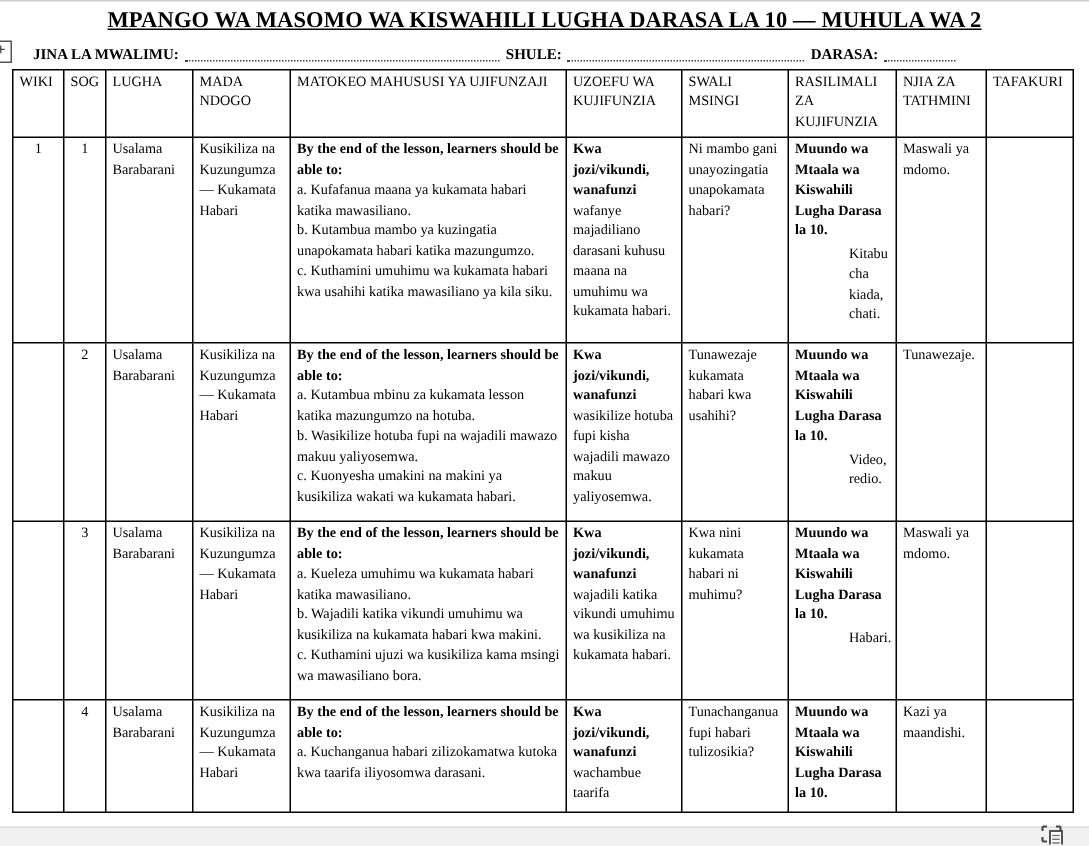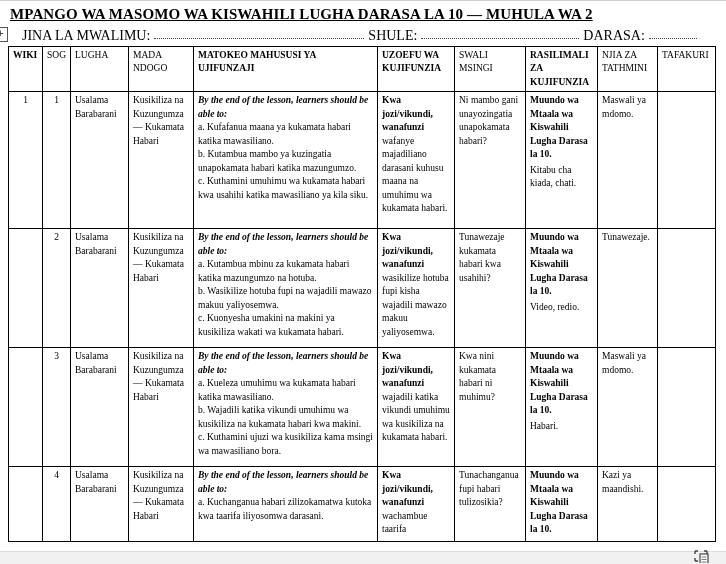--- a/index.html
+++ b/index.html
@@ -20,56 +20,56 @@
     font-family:"DejaVu Sans Mono",monospace;
   }
 
   
   .paste-icon{
     position:absolute;right:14px;bottom:1px;width:18px;height:13px;z-index:4;
     overflow:hidden;
   }
 
   .title{
-    margin:6px 10px 0 10px;
+    margin:6px 10px 0 10px;text-align:center;
     font-size:15px;font-weight:bold;text-decoration:underline;
     letter-spacing:0.1px;white-space:nowrap;
   }
 
   .info-line{
-    display:flex;align-items:flex-start;
+    display:flex;align-items:flex-end;
     margin:5px 10px 4px 22px;height:14px;
-    font-size:14px;font-weight:normal;white-space:nowrap;
+    font-size:10px;font-weight:bold;white-space:nowrap;
   }
   .info-line .lbl{flex:0 0 auto;}
   .leader{flex:0 0 auto;border-bottom:1.5px dotted #444;height:10px;margin:0 4px 1px 4px;}
   .leader.l1{width:210px;}
   .leader.l2{width:158px;}
   .leader.l3{width:48px;}
 
   table.plan{
     border-collapse:collapse;table-layout:fixed;
     margin-left:8px;width:707px;
     font-size:9.5px;line-height:1.42;
   }
   table.plan,.plan th,.plan td{border:1.2px solid #000;}
   .plan th,.plan td{
     vertical-align:top;text-align:left;padding:2px 4px;
     overflow:hidden;font-weight:normal;
   }
   .plan th{height:32px;}
-  .plan th.hb{font-weight:bold;}
+  .plan th.hb{font-weight:normal;}
   .plan td.ctr{text-align:center;}
   .plan tr.r1 td{height:132px;}
   .plan tr.r2 td{height:114px;}
   .plan tr.r3 td{height:114px;}
   .plan tr.r4 td{height:66px;}
-  .intro{font-weight:bold;font-style:italic;}
+  .intro{font-weight:bold;}
   .b{font-weight:bold;}
-  .para{margin-top:2px;}
+  .para{margin-top:2px;margin-left:36px;}
 </style>
 </head>
 <body>
 
 <div class="top-edge"></div>
 
 <div class="move-handle">+</div>
 
 <div class="title">MPANGO WA MASOMO WA KISWAHILI LUGHA DARASA LA 10 — MUHULA WA 2</div>
 
@@ -133,21 +133,21 @@
     <td></td>
   </tr>
 
   <tr class="r2">
     <td class="ctr"></td>
     <td class="ctr">2</td>
     <td>Usalama Barabarani</td>
     <td>Kusikiliza na Kuzungumza — Kukamata Habari</td>
     <td>
       <div class="intro">By the end of the lesson, learners should be able to:</div>
-      <div>a. Kutambua mbinu za kukamata habari katika mazungumzo na hotuba.</div>
+      <div>a. Kutambua mbinu za kukamata lesson katika mazungumzo na hotuba.</div>
       <div>b. Wasikilize hotuba fupi na wajadili mawazo makuu yaliyosemwa.</div>
       <div>c. Kuonyesha umakini na makini ya kusikiliza wakati wa kukamata habari.</div>
     </td>
     <td>
       <span class="b">Kwa jozi/vikundi, wanafunzi</span>
       <span>wasikilize hotuba fupi kisha wajadili mawazo makuu yaliyosemwa.</span>
     </td>
     <td>Tunawezaje kukamata habari kwa usahihi?</td>
     <td>
       <div class="b">Muundo wa Mtaala wa Kiswahili Lugha Darasa la 10.</div>

